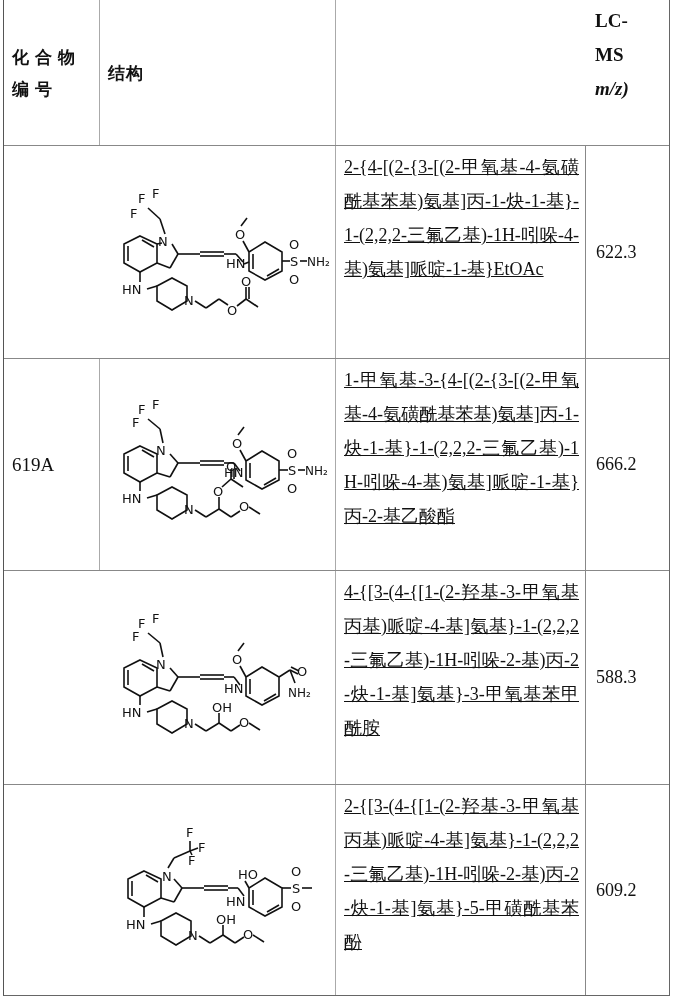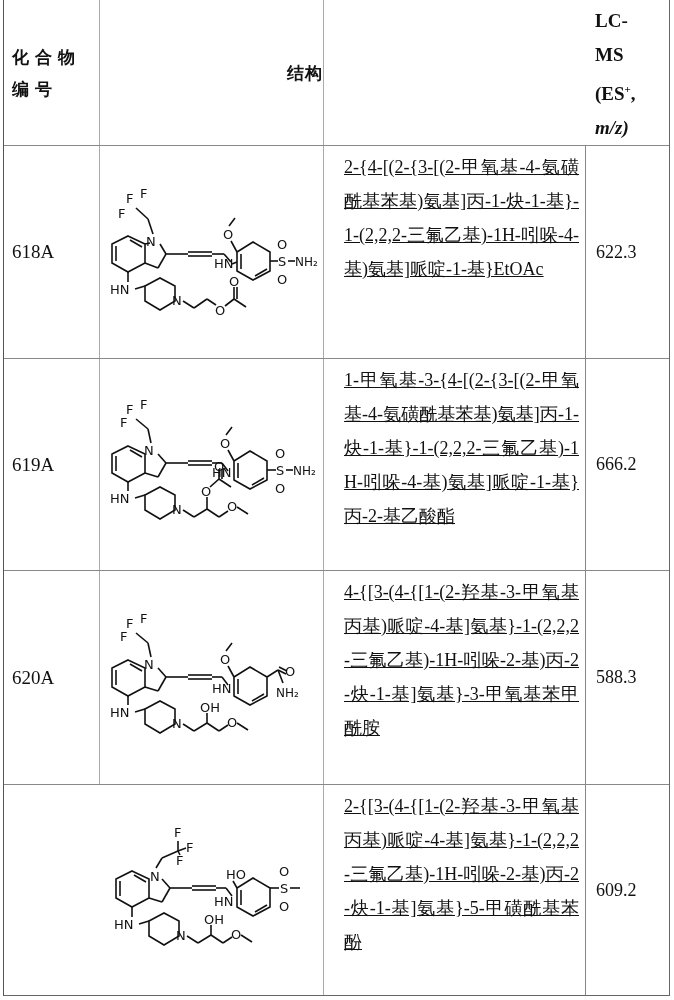--- a/index.html
+++ b/index.html
@@ -5,21 +5,21 @@
   html, body { margin: 0; padding: 0; background: #ffffff; }
   body { width: 674px; height: 1000px; position: relative; overflow: hidden;
          font-family: "Liberation Serif", "DejaVu Serif", serif; color: #111; }
   .table { position: absolute; left: 3px; top: 0; width: 667px; height: 996px;
            border-left: 1.5px solid #555; border-right: 1.5px solid #666;
            border-bottom: 1.5px solid #666; box-sizing: border-box; }
   .row { position: absolute; left: 0; right: 0; border-bottom: 1.5px solid #888; box-sizing: border-box; }
   .row.last { border-bottom: none; }
   .cell { position: absolute; top: 0; bottom: 0; box-sizing: border-box; }
   .c1 { left: 0; width: 96px; border-right: 1.5px solid #aaa; }
-  .c2 { left: 84px; width: 236px; border-right: 1.5px solid #aaa; justify-content: flex-end; }
+  .c2 { left: 96px; width: 236px; border-right: 1.5px solid #aaa; }
   .c3 { left: 332px; width: 250px; border-right: 1.5px solid #888; }
   .c4 { left: 582px; right: 16px; }
   .hdr { font-weight: bold; font-size: 19px; }
   .hdr-cjk { font-family: "DejaVu Sans", sans-serif; font-weight: bold; font-size: 17px; letter-spacing: 6px; line-height: 32px; }
   .vcenter { display: flex; align-items: center; }
   .cmp-id { font-size: 19px; padding-left: 8px; }
   .iupac { padding: 4px 6px 0 8px; font-size: 18px; line-height: 34px; text-align: justify;
            font-family: "Liberation Serif", "DejaVu Serif", serif; word-break: break-all; text-decoration: underline; }
   .ms { font-size: 18px; padding-left: 10px; }
   .lcms-hdr { padding-left: 9px; padding-top: 4px; font-weight: bold; font-size: 19px; line-height: 34px; }
@@ -37,30 +37,26 @@
     <div class="cell c1 vcenter">
       <div class="hdr-cjk" style="padding-left:8px;width:80px;">化合物编号</div>
     </div>
     <div class="cell c2 vcenter">
       <span class="hdr-cjk" style="padding-left:8px;letter-spacing:1px;">结构</span>
     </div>
     <div class="cell c4">
       <div class="lcms-hdr">
         <div>LC-</div>
         <div>MS</div>
-        <div><span>(ES</span><sup style="font-size:11px;">+</sup><span>,</span></div>
         <div><i>m/z)</i></div>
       </div>
     </div>
   </div>
 
   <div class="row" style="top:146px;height:213px;">
-    <div class="cell c1 vcenter">
-      <span class="cmp-id">618A</span>
-    </div>
     <div class="cell c2">
       <svg class="mol" width="236" height="213" viewBox="0 0 236 213">
 
         <text x="38" y="57">F</text>
         <text x="52" y="52">F</text>
         <text x="30" y="72">F</text>
         <line x1="48" y1="62" x2="60" y2="73"></line>
         <line x1="60" y1="73" x2="65" y2="88"></line>
         <text x="58" y="100">N</text>
 
@@ -179,23 +175,20 @@
     </div>
     <div class="cell c3">
       <div class="iupac">1-甲氧基-3-{4-[(2-{3-[(2-甲氧基-4-氨磺酰基苯基)氨基]丙-1-炔-1-基}-1-(2,2,2-三氟乙基)-1H-吲哚-4-基)氨基]哌啶-1-基}丙-2-基乙酸酯</div>
     </div>
     <div class="cell c4 vcenter">
       <span class="ms">666.2</span>
     </div>
   </div>
 
   <div class="row" style="top:571px;height:214px;">
-    <div class="cell c1 vcenter">
-      <span class="cmp-id">620A</span>
-    </div>
     <div class="cell c2">
       <svg class="mol" width="236" height="214" viewBox="0 0 236 214">
         <text x="38" y="57">F</text>
         <text x="52" y="52">F</text>
         <text x="32" y="70">F</text>
         <line x1="48" y1="62" x2="60" y2="72"></line>
         <line x1="60" y1="72" x2="63" y2="86"></line>
         <text x="56" y="98">N</text>
         <polygon points="40,89 57,97 57,116 40,125 24,116 24,97"></polygon>
         <line x1="28" y1="99" x2="28" y2="114"></line>

